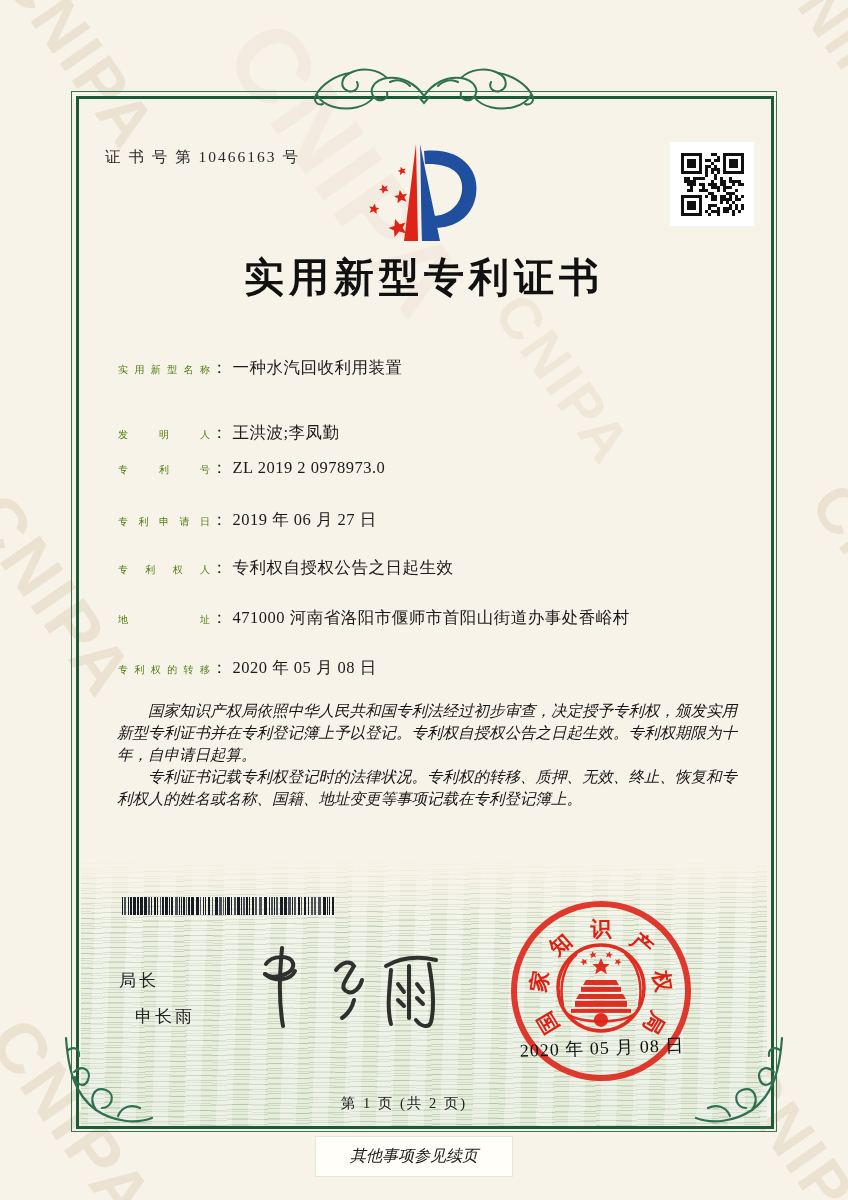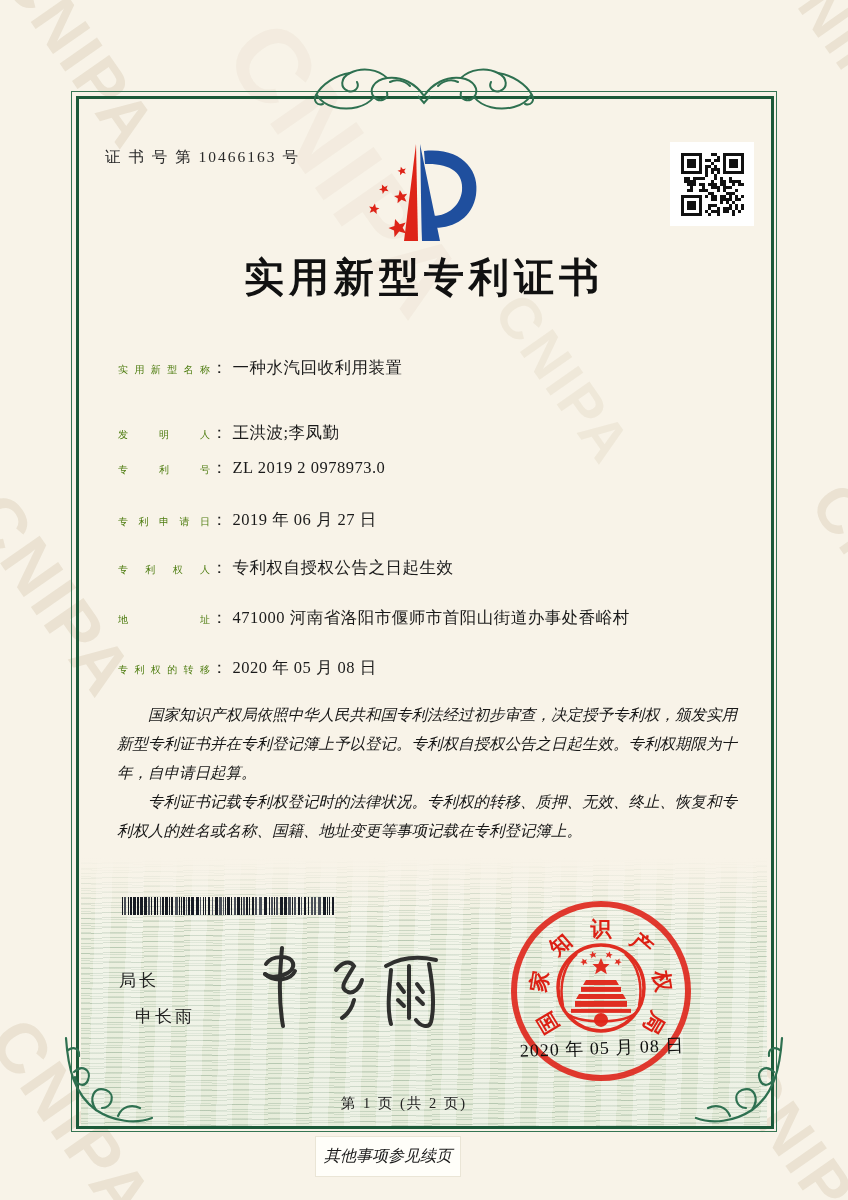--- a/index.html
+++ b/index.html
@@ -39,21 +39,21 @@
   
   .frow{position:absolute;left:118px;width:632px;white-space:nowrap;font-size:16.5px;z-index:4;}
   .flabel{display:inline-block;width:92px;text-align:justify;text-align-last:justify;
           font-size:10px;color:#4d7c0f;}
   .fcolon{margin:0 5px 0 1px;}
   .fvalue{letter-spacing:0.5px;color:#1a1a1a;}
   .grant2{position:absolute;left:250px;top:0;}
 
   
   .paras{position:absolute;left:117px;top:700px;width:624px;z-index:4;
-         font-size:15.5px;line-height:29px;font-style:italic;color:#161616;}
+         font-size:15.5px;line-height:22px;font-style:italic;color:#161616;}
   .paras p{margin:0;text-indent:2em;}
 
   
   .barcode{position:absolute;left:122px;top:897px;z-index:4;}
   .signer-title{position:absolute;left:119px;top:969px;font-size:17px;letter-spacing:3px;z-index:4;
                 font-family:"Liberation Sans","DejaVu Sans",sans-serif;color:#222;}
   .signer-name{position:absolute;left:119px;top:1005px;font-size:17px;letter-spacing:3px;z-index:4;
                font-family:"Liberation Sans","DejaVu Sans",sans-serif;color:#222;margin-left:16px;}
   .signature{position:absolute;left:250px;top:936px;z-index:4;}
 
@@ -62,21 +62,21 @@
   .seal-ring{position:absolute;inset:3px;border:6px solid rgba(222,31,20,0.88);border-radius:50%;}
   .seal-char{position:absolute;left:50%;top:50%;width:26px;height:26px;margin:-13px 0 0 -13px;
              text-align:center;line-height:26px;font-size:21px;font-weight:700;color:#dc2014;}
   .seal-emblem{position:absolute;left:50%;top:50%;transform:translate(-50%,-53%);}
   .seal-date{position:absolute;left:500px;top:1036px;width:204px;text-align:center;
              font-size:18px;color:#101010;letter-spacing:1px;z-index:6;transform:rotate(-2deg);}
 
   
   .page-no{position:absolute;left:124px;top:1094px;width:560px;text-align:center;
            font-size:14.5px;letter-spacing:2px;z-index:4;color:#222;}
-  .note-box{position:absolute;left:316px;top:1137px;width:144px;background:#fffef9;
+  .note-box{position:absolute;left:316px;top:1137px;width:196px;background:#fffef9;
             padding:9px 0;text-align:center;font-size:16px;font-style:italic;z-index:4;
             box-shadow:0 0 0 1px rgba(228,222,206,0.7);color:#1a1a1a;}
 </style>
 </head>
 <body>
 
 <div class="page">
 
   <svg width="0" height="0" style="position:absolute" aria-hidden="true">
     <defs>

